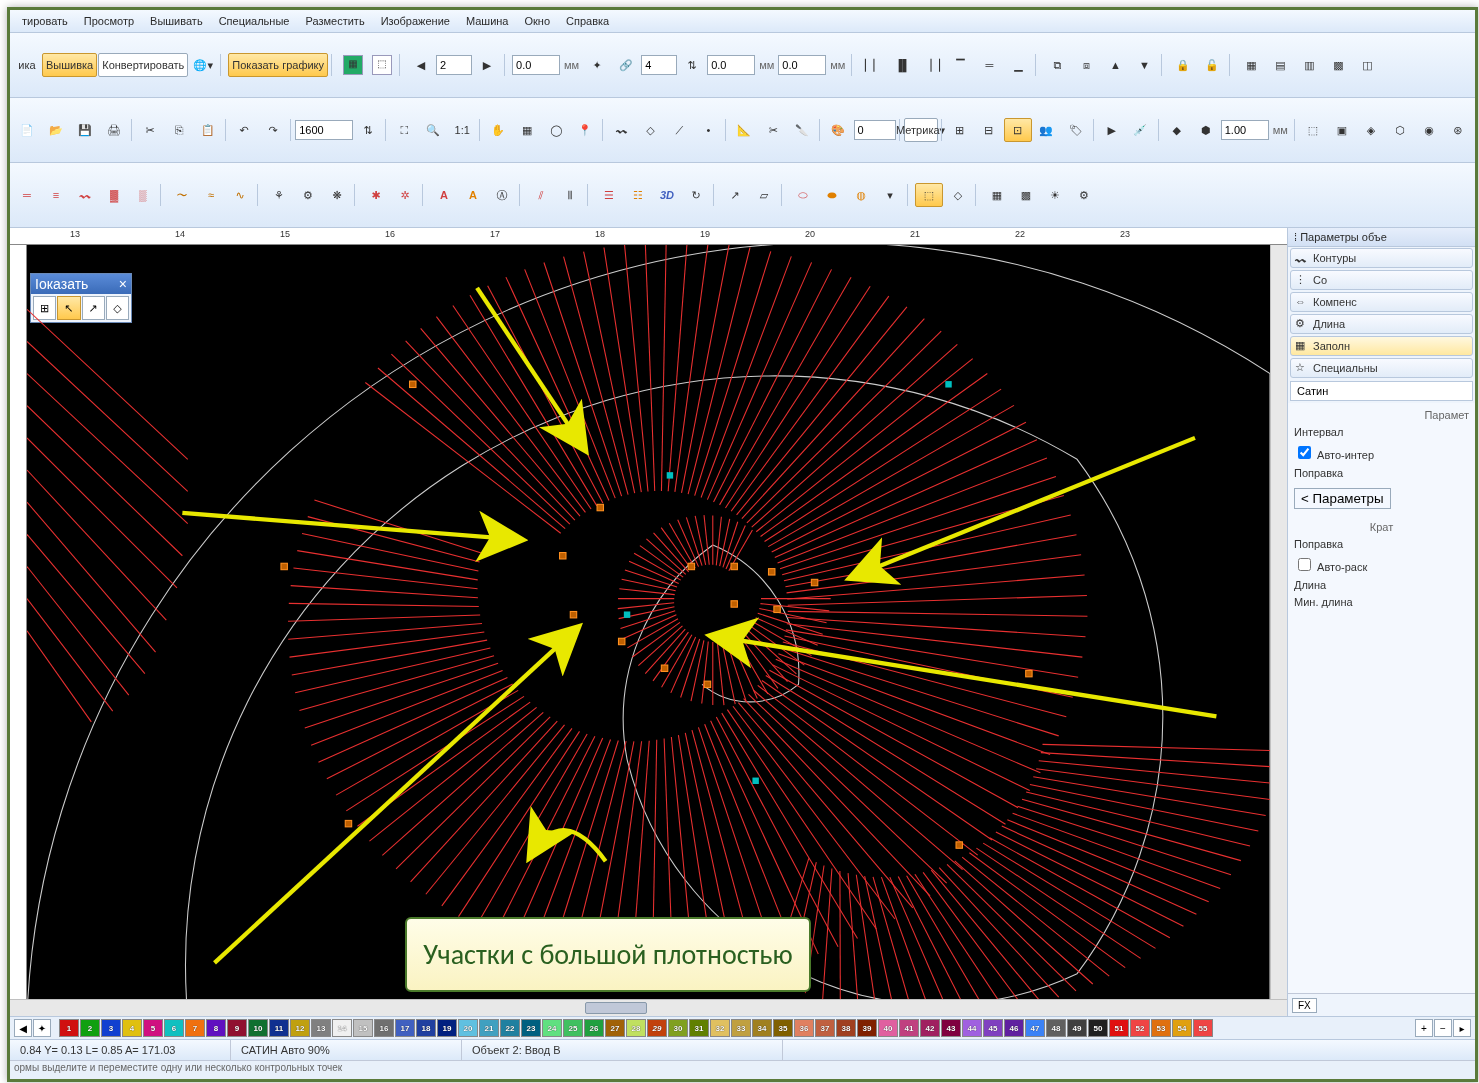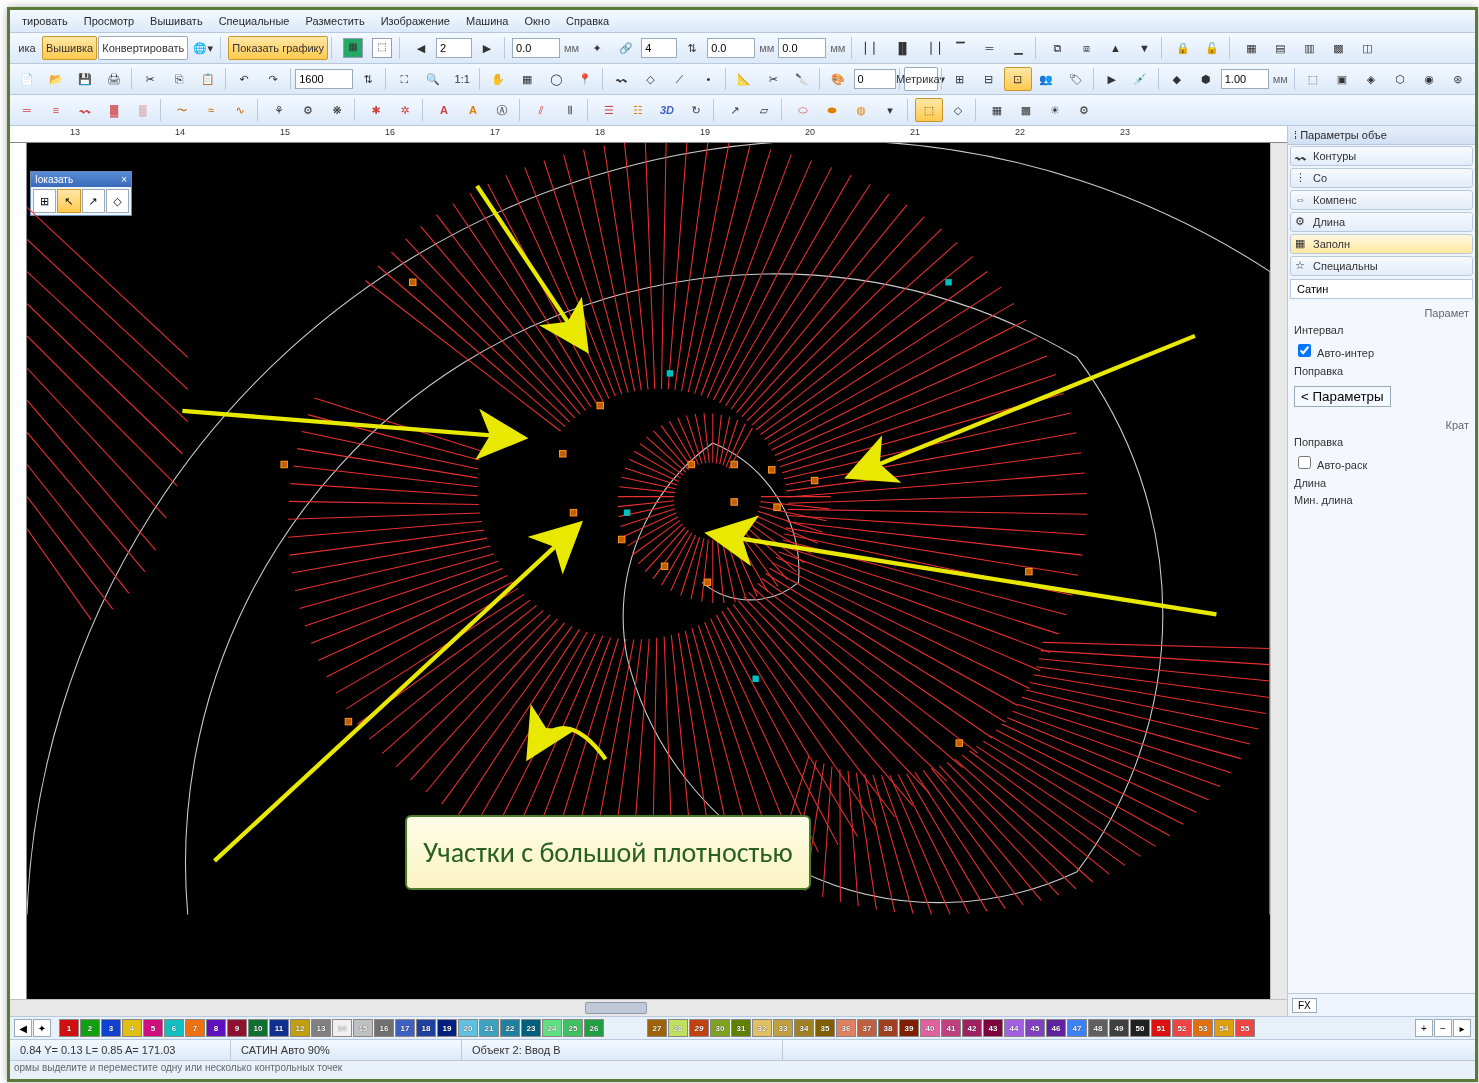--- a/index.html
+++ b/index.html
@@ -1,21 +1,21 @@
 <!DOCTYPE html>
 <html><head>
 <meta charset="utf-8">
 <style>
 html,body{margin:0;padding:0;font-family:Tahoma,Arial,sans-serif;font-size:11px;background:#fff;overflow:hidden;width:1479px;height:1083px}
 .app{width:1465px;height:1069px;margin:7px;border:3px solid #5a7a3a;box-shadow:0 0 8px rgba(0,0,0,.3);position:relative;background:#e8f0fa;display:flex;flex-direction:column}
 
 .menubar{background:linear-gradient(#f4f9ff,#dce9f9);height:22px;display:flex;align-items:center;padding:0 4px;border-bottom:1px solid #b8c8dd}
 .menubar span{padding:3px 8px;color:#2a2a2a;cursor:default}
 
-.toolbar{background:linear-gradient(#f4f9ff,#dce9f9);height:28px;display:flex;align-items:center;padding:1px 3px;border-bottom:1px solid #b8c8dd;gap:1px;white-space:nowrap;overflow:hidden}
+.toolbar{background:linear-gradient(#f4f9ff,#dce9f9);height:28px;display:flex;align-items:center;padding:18px 3px;border-bottom:1px solid #b8c8dd;gap:1px;white-space:nowrap;overflow:hidden}
 .tbbtn{min-width:20px;height:22px;border:1px solid transparent;border-radius:2px;display:inline-flex;align-items:center;justify-content:center;padding:0 3px;font-size:11px;color:#333}
 .tbbtn.active{background:linear-gradient(#ffe8a6,#ffc94d);border-color:#c9972f}
 .tbsep{width:4px;height:22px;border-left:1px solid #b8c8dd;margin:0 2px}
 .tbinput{height:18px;border:1px solid #9ab;background:#fff;font-size:11px;padding:0 3px}
 .ticons{width:18px;height:18px;display:inline-block;border:1px solid #99b;background:#fff;font-size:10px;text-align:center;line-height:16px}
 
 .mainrow{flex:1;display:flex;min-height:0}
 .canvaswrap{flex:1;display:flex;flex-direction:column;min-width:0}
 .hruler{height:16px;background:#fff;border-bottom:1px solid #888;position:relative;font-size:9px;color:#333}
 .hruler span{position:absolute;top:1px}
@@ -38,21 +38,21 @@
 
 .palette{height:22px;background:#e8f0fa;border-top:1px solid #b8c8dd;display:flex;align-items:center;padding:0 4px;gap:1px;overflow:hidden}
 .palbtn{width:18px;height:16px;border:1px solid #888;display:inline-flex;align-items:center;justify-content:center;font-size:8px;color:#fff;font-weight:bold;text-shadow:0 0 1px #000}
 .palctrl{width:16px;height:16px;border:1px solid #9ab;background:#fff;display:inline-flex;align-items:center;justify-content:center;font-size:10px}
 
 .status{height:20px;background:linear-gradient(#f4f9ff,#dce9f9);border-top:1px solid #b8c8dd;display:flex;align-items:center;font-size:11px;color:#333}
 .status .cell{padding:0 10px;border-right:1px solid #c0c8d8;height:100%;display:flex;align-items:center}
 .status2{height:16px;background:#e8f0fa;border-top:1px solid #c0c8d8;font-size:10px;padding:1px 4px;color:#666;overflow:hidden;white-space:nowrap}
 
 .floater{position:absolute;left:3px;top:28px;width:100px;background:#eef4fc;border:1px solid #6a8ab8}
-.floater .hdr{background:linear-gradient(#5a8bd8,#3a6bb8);color:#fff;font-size:10px;padding:2px 4px;display:flex;justify-content:space-between;}
+.floater .hdr{background:linear-gradient(#5a8bd8,#3a6bb8);color:#fff;font-size:14px;padding:2px 4px;display:flex;justify-content:space-between;}
 .floater .body{display:flex;padding:2px;gap:1px}
 .floater .b{width:22px;height:22px;border:1px solid #9ab;background:#fff;display:flex;align-items:center;justify-content:center}
 .floater .b.on{background:linear-gradient(#ffe8a6,#ffc94d);border-color:#c9972f}
 
 .callout{position:absolute;left:378px;top:672px;width:370px;background:linear-gradient(#fffde8,#faf3c2);border:2px solid #4a7a2a;border-radius:6px;padding:18px 16px;text-align:center;font-family:Calibri,Arial,sans-serif;font-size:28px;color:#2a6020;box-shadow:2px 2px 6px rgba(0,0,0,.3)}
 
 .stitches{position:absolute;inset:0}
 .arrow{stroke:#e8e800;stroke-width:4;fill:none}
 .arrowhead{fill:#e8e800}
 .node{fill:#c06000;stroke:#ff9020;stroke-width:1}
@@ -568,21 +568,21 @@
           <span class="ic">☆</span>
           <span>Специальны</span>
         </div>
       <div style="background:#fff;border:1px solid #b8c8dd;margin:2px;padding:3px 6px">Сатин</div>
       <div class="panelbody">
         <div style="text-align:right;color:#666">Парамет</div>
         <label><span>Интервал</span></label>
         <label><input type="checkbox" checked="" style=""> <span>Авто-интер</span></label>
         <label><span>Поправка</span></label>
         <button style="border:1px solid #9ab;background:#f4f8ff;padding:2px 6px;margin:4px 0">&lt; <span>Параметры</span></button>
-        <div style="text-align:right;color:#666;margin-top:8px">Крат</div>
+        <div style="text-align:center;color:#666;margin-top:8px">Крат</div>
         <label><span>Поправка</span></label>
         <label><input type="checkbox" style=""> <span>Авто-раск</span></label>
         <label><span>Длина</span></label>
         <label><span>Мин. длина</span></label>
       </div>
       <div class="fxrow">
         <button class="fxbtn">FX</button>
       </div>
     </div>
   </div>
@@ -611,21 +611,21 @@
         <div class="palbtn" style="background: rgb(64, 96, 192);">17</div>
         <div class="palbtn" style="background: rgb(32, 64, 160);">18</div>
         <div class="palbtn" style="background: rgb(0, 32, 128);">19</div>
         <div class="palbtn" style="background: rgb(96, 192, 224);">20</div>
         <div class="palbtn" style="background: rgb(64, 160, 192);">21</div>
         <div class="palbtn" style="background: rgb(32, 128, 160);">22</div>
         <div class="palbtn" style="background: rgb(0, 96, 128);">23</div>
         <div class="palbtn" style="background: rgb(96, 224, 128);">24</div>
         <div class="palbtn" style="background: rgb(64, 192, 96);">25</div>
         <div class="palbtn" style="background: rgb(32, 160, 64);">26</div>
-        <div class="palbtn" style="background: #a16207; margin-left: 42px;">27</div>
+        <div class="palbtn" style="background: #a16207;">27</div>
         <div class="palbtn" style="background: rgb(192, 224, 96);">28</div>
         <div class="palbtn" style="background: #c2410c; font-style: italic;">29</div>
         <div class="palbtn" style="background: rgb(128, 160, 32);">30</div>
         <div class="palbtn" style="background: rgb(96, 128, 0);">31</div>
         <div class="palbtn" style="background: rgb(224, 192, 96);">32</div>
         <div class="palbtn" style="background: rgb(192, 160, 64);">33</div>
         <div class="palbtn" style="background: rgb(160, 128, 32);">34</div>
         <div class="palbtn" style="background: rgb(128, 96, 0);">35</div>
         <div class="palbtn" style="background: rgb(224, 128, 96);">36</div>
         <div class="palbtn" style="background: rgb(192, 96, 64);">37</div>

